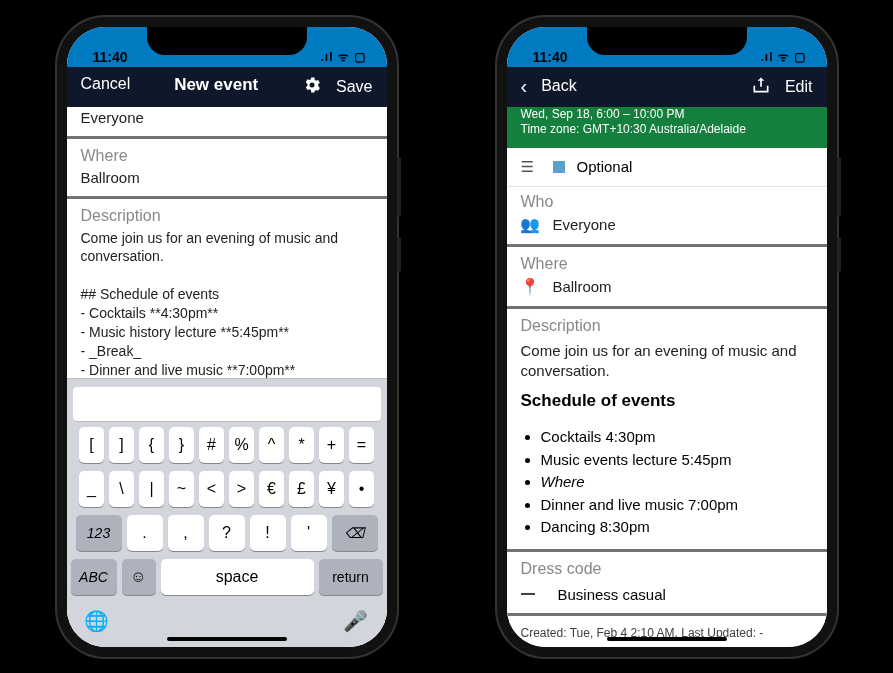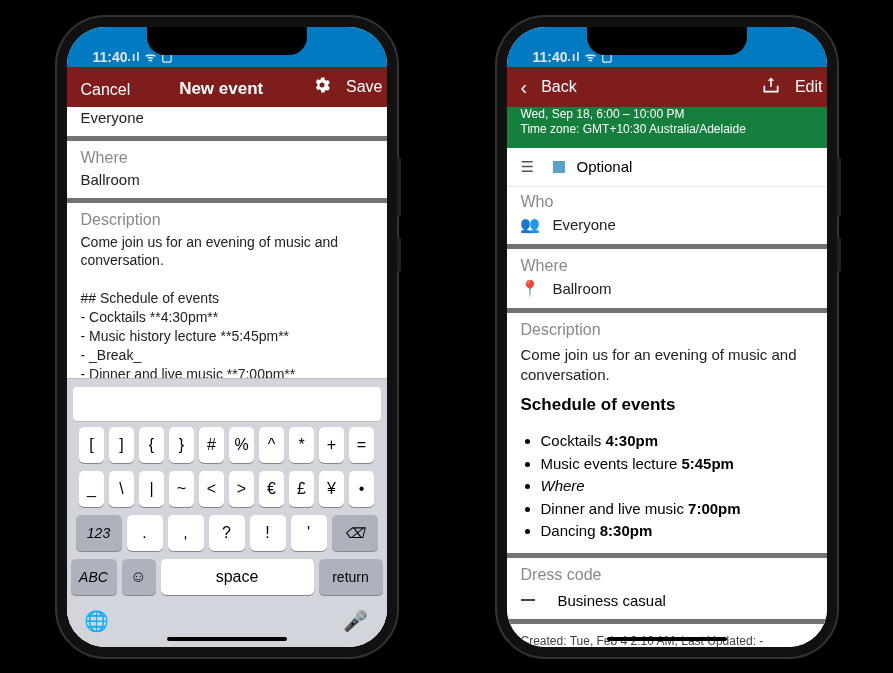--- a/index.html
+++ b/index.html
@@ -47,68 +47,68 @@
     transform: translateX(-50%);
     width: 160px; height: 28px;
     background: #000;
     border-bottom-left-radius: 18px;
     border-bottom-right-radius: 18px;
     z-index: 50;
   }
   .statusbar {
     height: 40px;
     background: #007ac1;
-    color: #e5e5e5;
+    color: #000000;
     display: flex;
     align-items: flex-end;
-    justify-content: flex-start;
+    justify-content: space-between;
     padding: 0 20px 2px 26px;
     font-size: 14px;
     font-weight: 600;
   }
   .status-right { display:flex; gap:4px; align-items:center; font-size:12px; letter-spacing:1px;}
   .navbar {
-    background: #7f1d1d;
+    background: #0f172a;
     color: #fff;
     display: flex;
-    align-items: flex-end;
+    align-items: flex-start;
     justify-content: space-between;
-    padding: 8px 4px 8px 14px;
+    padding: 8px 14px 8px 14px;
     font-size: 16px;
   }
   .navbar .title { font-weight:600; font-size:17px; }
   .navbar .left, .navbar .right { display:flex; align-items:center; gap:14px; }
   .gear svg, .share svg { width:20px; height:20px; fill:#fff; }
   .subheader {
     background:#15803d;
     color:#fff;
     font-size:12px;
     padding:0 14px 10px 14px;
     line-height:1.3;
   }
   .content { flex:1; overflow:hidden; background:#fff; position:relative;}
   .section {
-    border-bottom:5px solid #737373;
+    border-bottom:3px solid #737373;
     padding:8px 14px 10px 14px;
   }
   .section-label {
     color:#888; font-size:16px; margin-bottom:4px;
   }
   .section-value {
     color:#222; font-size:15px;
   }
   .desc-text {
     color:#222; font-size:14px; line-height:1.35; white-space:pre-line;
   }
   .row-icon { display:flex; align-items:center; gap:12px; padding:10px 14px; border-bottom:1px solid #e4e4e4; font-size:15px;}
   .row-icon .ico { width:18px; color:#555; }
   .row-icon .sq { width:12px; height:12px; background:#5aa0c9; display:inline-block; margin-left:2px;}
   .h2 { font-weight:700; font-size:17px; margin:10px 0 15px 0;}
   ul.sched { padding-left:20px; font-size:15px; line-height:1.5;}
-  ul.sched li b { font-weight:700;text-align:right;}
+  ul.sched li b { font-weight:400;text-align:right;}
   .dress-row { display:flex; align-items:center; gap:23px; font-size:15px; padding-top:4px;}
   .minus { width:14px; height:2px; background:#444; display:inline-block;}
   .meta { color:#404040; font-size:12px; padding:10px 14px;}
   .cursor { display:inline-block; width:1px; height:14px; background:#007ac1; vertical-align:middle;}
   
   .keyboard {
     position:absolute; bottom:0; left:0; right:0;
     background:#d2d5db;
     padding:6px 4px 0 4px;
     border-top:1px solid #bbb;

